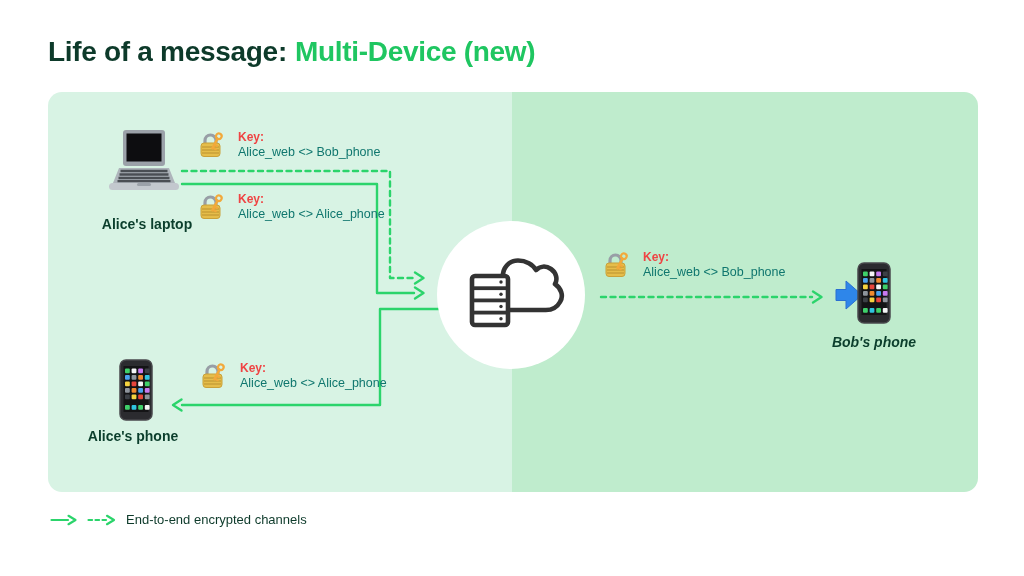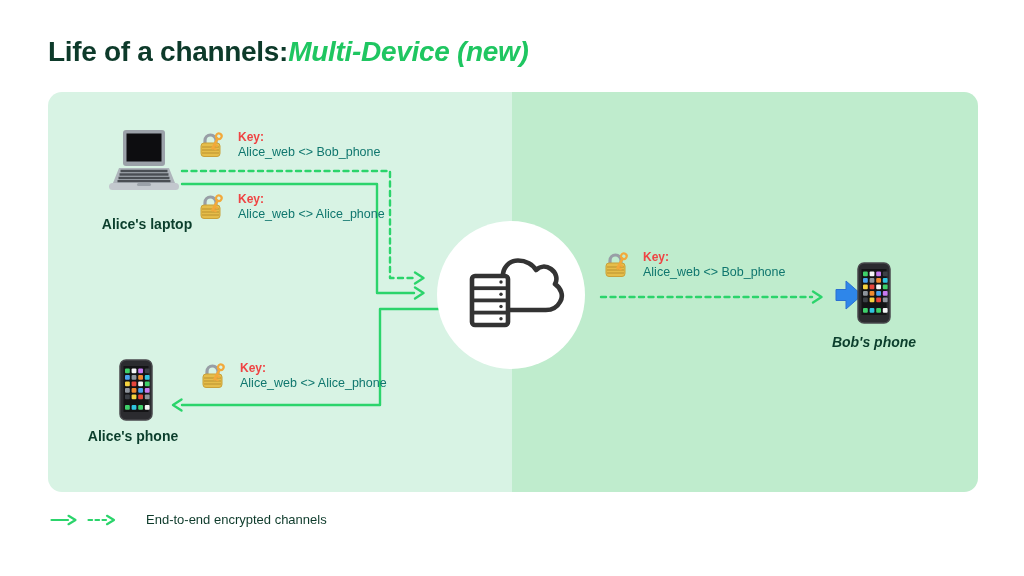--- a/index.html
+++ b/index.html
@@ -1,40 +1,40 @@
 <!DOCTYPE html>
 <html><head>
 <meta charset="utf-8">
 <style>
   html,body{margin:0;padding:0;width:1024px;height:576px;background:#ffffff;overflow:hidden;
     font-family:"Liberation Sans","DejaVu Sans",sans-serif;}
   .stage{position:relative;width:1024px;height:576px;}
   .title{position:absolute;left:48px;top:36px;font-size:28px;font-weight:700;letter-spacing:-0.3px;color:#0d3a2a;white-space:nowrap;}
-  .title .accent{color:#1fc661;font-style:italic;}
+  .title .accent{color:#1fc661;margin-left:8px;}
   .panel{position:absolute;left:48px;top:92px;width:930px;height:400px;border-radius:14px;overflow:hidden;}
   .half{position:absolute;top:0;height:400px;}
   .half.left{left:0;width:464px;background:#d8f3e4;}
   .half.right{left:464px;width:466px;background:#bfeccd;}
   .overlay{position:absolute;left:0;top:0;}
   .abs{position:absolute;}
   .dev-label{position:absolute;width:130px;text-align:center;font-size:14px;font-weight:700;color:#0b3e2c;}
   .keyrow{position:absolute;display:flex;align-items:center;gap:10px;}
   .keytext{line-height:15px;}
   .keytext .k{font-size:12px;font-weight:700;color:#ef4444;display:block;}
   .keytext .v{font-size:12.5px;font-weight:400;color:#0f766e;display:block;}
   .legend{position:absolute;left:50px;top:512px;display:flex;align-items:center;gap:9px;}
-  .legend .txt{font-size:13px;color:#0d3a2a;margin-left:20px;}
+  .legend .txt{font-size:13px;color:#0d3a2a;}
 </style>
 </head>
 <body>
 
 <div class="stage">
 
   <div class="title">
-    <span>Life of a channels:</span><span class="accent">Multi-Device (new)</span>
+    <span>Life of a message:</span><span class="accent">Multi-Device (new)</span>
   </div>
 
   <div class="panel">
     <div class="half left"></div>
     <div class="half right"></div>
 
     <svg class="overlay" width="930" height="400" viewBox="0 0 930 400">
       <g stroke="#2bd46b" stroke-width="2.4" fill="none" stroke-linecap="round" stroke-linejoin="round">
         <path d="M134 79 H342 V186 H366" stroke-dasharray="5 4.5"></path>
         <path d="M367 180.5 L375.5 186 L367 191.5"></path>

